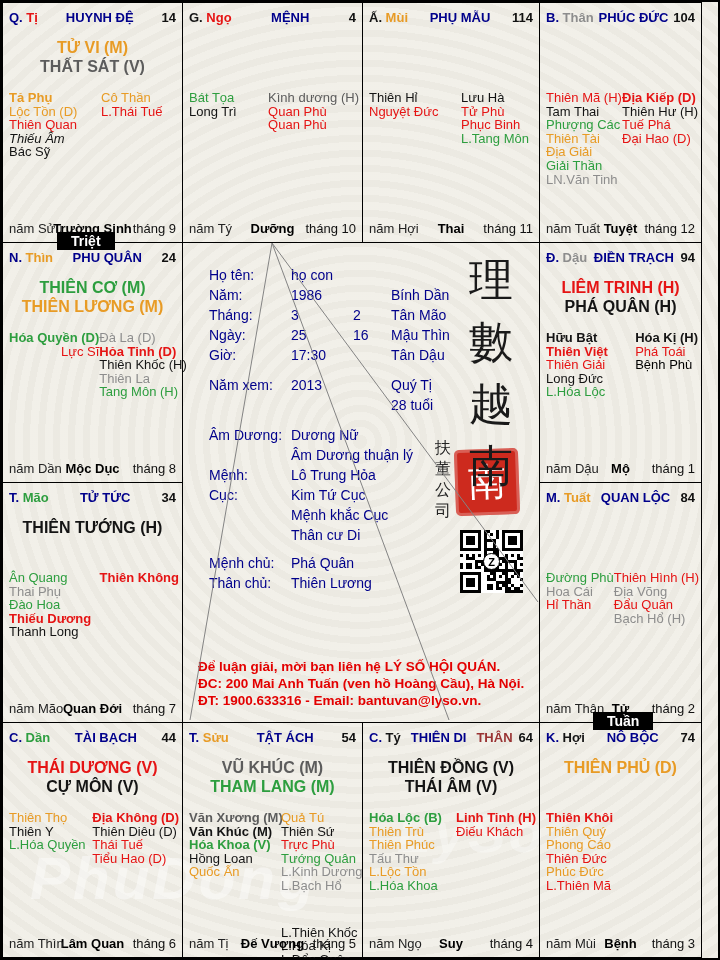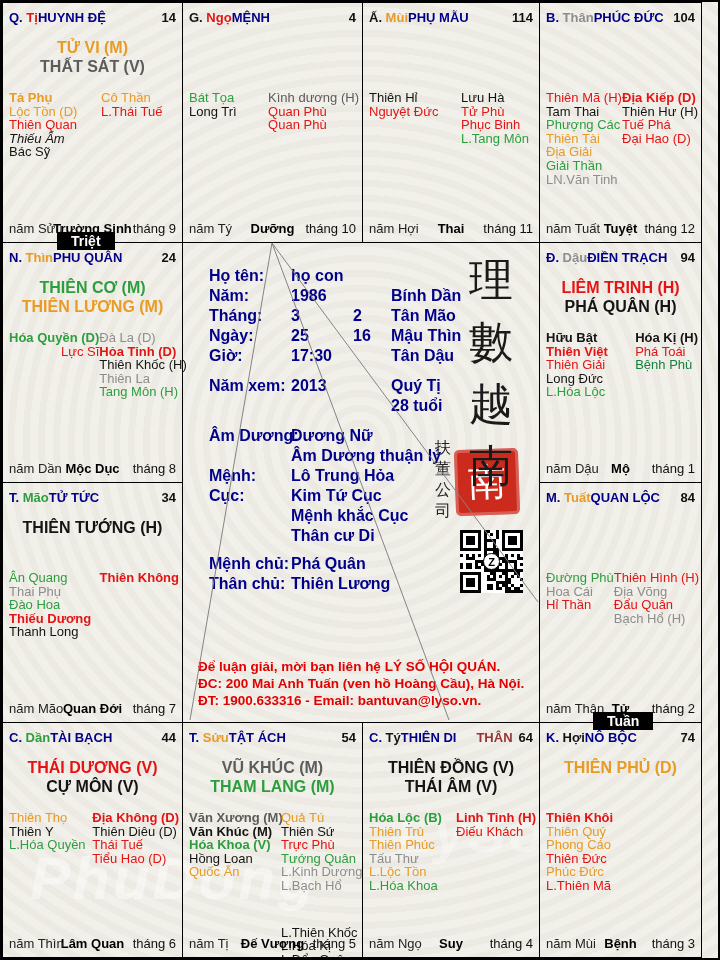--- a/index.html
+++ b/index.html
@@ -12,41 +12,41 @@
   .wm{position:absolute;color:#ffffff;font-weight:bold;letter-spacing:3px;font-style:italic;}
   #wm1{left:28px;top:842px;font-size:60px;opacity:.45;}
   #wm2{left:395px;top:798px;font-size:56px;opacity:.35;}
   .palace,.center{position:absolute;box-sizing:border-box;border:1px solid #000;background:transparent;}
   .c0{left:0;}  .c1{left:180px;} .c2{left:360px;} .c3{left:537px;right:16px;}
   .c0,.c1{width:181px;} .c2{width:178px;}
   .r0{top:0;height:241px;} .r1{top:240px;height:241px;} .r2{top:480px;height:241px;} .r3{top:720px;bottom:0;}
   .center{left:180px;top:240px;width:358px;height:481px;}
   .hdr{display:flex;align-items:baseline;padding:7px 6px 0;font-size:13px;font-weight:bold;white-space:nowrap;}
   .sb{letter-spacing:0;}
-  .hname{flex:1;color:#00008b;}
+  .hname{flex:1;text-align:center;color:#00008b;}
   .hextra{margin:0 6px 0 0;}
   .hnum{color:#111;}
   .mains{height:53px;padding-top:13px;text-align:center;}
   .mainstar{font-size:16px;font-weight:bold;line-height:19px;white-space:nowrap;}
   .cols{display:flex;padding:0 3px 0 6px;}
   .col-l{width:92px;}
   .col-r{flex:1;}
   .star{font-size:13px;line-height:13.6px;white-space:nowrap;}
   .foot{position:absolute;bottom:6px;left:6px;right:6px;font-size:13px;height:15px;}
   .fnam{position:absolute;left:0;color:#222;}
   .fvitri{position:absolute;left:0;right:0;text-align:center;font-weight:bold;color:#000;}
   .fthang{position:absolute;right:0;color:#111;}
   .badge{position:absolute;background:#000;color:#fff;font-weight:bold;font-size:14px;
     padding:1px 14px;line-height:16px;z-index:6;}
   #badge-triet{left:55px;top:230px;}
   #badge-tuan{left:591px;top:710px;}
   svg.lines{position:absolute;left:0;top:0;z-index:4;pointer-events:none;}
   
   #info-rows{position:absolute;top:24px;left:26px;right:4px;}
-  .crow{display:flex;height:20px;font-size:16px;font-weight:bold;color:#00008b;white-space:nowrap;}
+  .crow{display:flex;height:20px;font-size:14px;font-weight:normal;color:#00008b;white-space:nowrap;}
   .cl{width:82px;} .ca{width:62px;} .cb{width:38px;} .cc{flex:1;}
   .contact{position:absolute;left:15px;top:415px;font-size:13.5px;font-weight:bold;color:#e30000;
     line-height:17px;white-space:nowrap;z-index:2;}
   .calli{position:absolute;left:281px;top:6px;width:54px;text-align:center;
     font-family:"DejaVu Serif",serif;font-size:44px;line-height:62px;color:#1a1a1a;z-index:3;}
   .company{position:absolute;left:250px;top:194px;width:20px;text-align:center;
     font-family:"DejaVu Serif",serif;font-size:16px;line-height:21px;color:#222;z-index:2;}
   .seal{position:absolute;left:272px;top:206px;width:64px;height:66px;background:#cd2a1e;
     border-radius:5px;transform:rotate(-2deg);z-index:1;display:flex;align-items:center;justify-content:center;
     box-shadow:inset 0 0 0 3px rgba(255,255,255,.25);}
@@ -212,21 +212,21 @@
         <div class="col-l">
           <div class="star" style="color: rgb(20, 20, 20); font-weight: bold;">Hữu Bật</div>
           <div class="star" style="color: rgb(229, 20, 20); font-weight: bold;">Thiên Việt</div>
           <div class="star" style="color: rgb(229, 20, 20);">Thiên Giải</div>
           <div class="star" style="color: rgb(20, 20, 20);">Long Đức</div>
           <div class="star" style="color: rgb(45, 158, 63);">L.Hóa Lộc</div>
         </div>
         <div class="col-r">
           <div class="star" style="color: rgb(20, 20, 20); font-weight: bold;">Hóa Kị (H)</div>
           <div class="star" style="color: rgb(229, 20, 20);">Phá Toái</div>
-          <div class="star" style="color: #15803d;">Bệnh Phù</div>
+          <div class="star" style="color: #000000;">Bệnh Phù</div>
         </div>
       </div>
       <div class="foot">
         <div class="fvitri">Mộ</div>
         <div class="fnam">năm Dậu</div>
         <div class="fthang">tháng 1</div>
       </div>
     </div>
   <div class="palace c0 r2">
       <div class="hdr">

